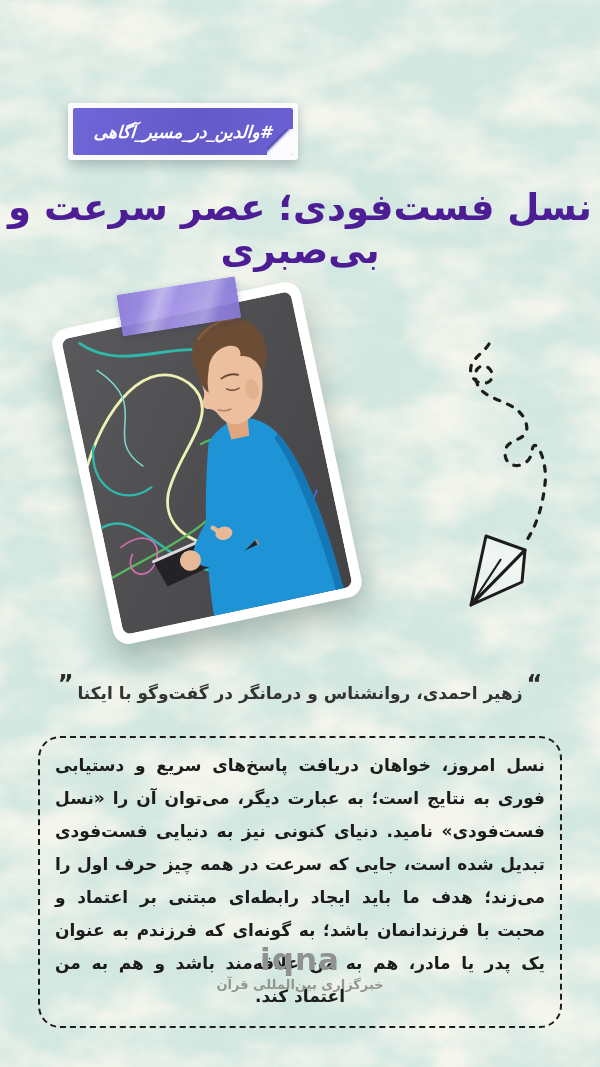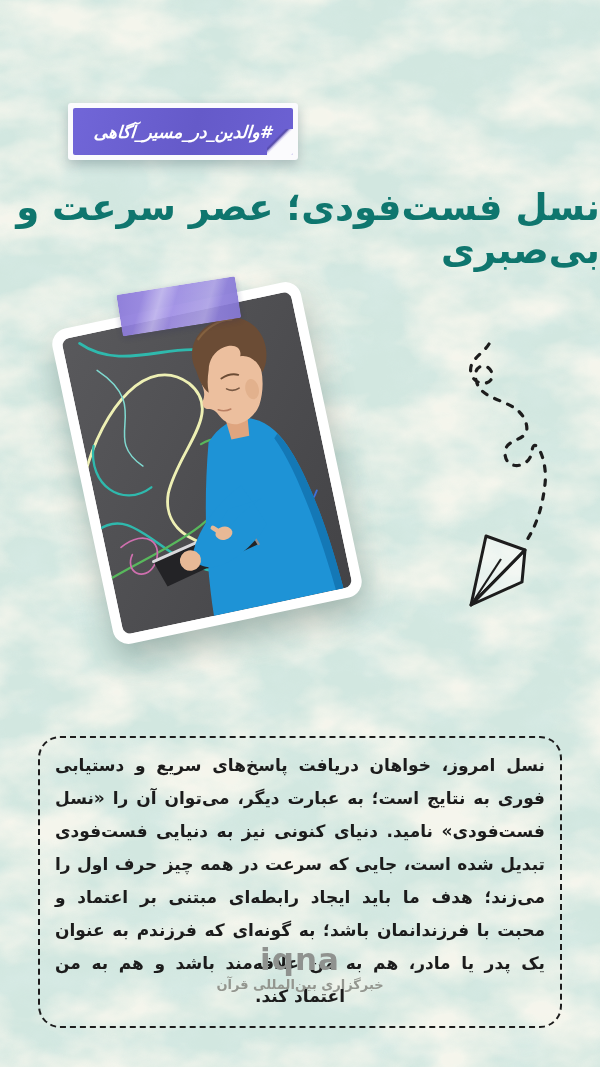--- a/index.html
+++ b/index.html
@@ -33,22 +33,22 @@
   .banner-curl {
     position:absolute; right:0; bottom:0; width:26px; height:26px;
     background:
       linear-gradient(135deg, rgba(0,0,0,0) 34%, rgba(40,30,90,.35) 40%, #d8d3f2 46%, #f8f7fd 50%, rgba(0,0,0,0) 50%),
       linear-gradient(135deg, rgba(0,0,0,0) 50%, #fbfbfd 50%);
   }
 
   
   .title {
     position:absolute; left:0; right:0; top:186px;
-    direction:rtl;
-    font-size:37px; font-weight:bold; color:#0f766e;
+    text-align:center; direction:rtl;
+    font-size:37px; font-weight:bold; color:#4c1d95;
     letter-spacing:-.5px;
   }
 
   
   .photo-wrap {
     position:absolute; left:80px; top:302px; width:254px; height:322px;
     background:#ffffff; border-radius:16px; padding:10px;
     transform:rotate(-12deg);
     box-shadow:0 16px 30px rgba(45,80,75,.35);
   }
@@ -176,20 +176,23 @@
 
   <svg class="doodle" viewBox="0 0 175 312" xmlns="http://www.w3.org/2000/svg">
     <path d="M64,26 C58,36 43,42 46,55 C49,69 69,68 67,56 C65,44 47,45 51,62 C56,86 93,79 101,105 C107,125 80,118 80,135 C80,153 105,151 107,133 C109,116 123,141 120,166 C117,193 110,209 102,222" fill="none" stroke="#1d1d1d" stroke-width="3.2" stroke-linecap="round" stroke-dasharray="5.5 8.5"></path>
     <g stroke="#1d1d1d" stroke-width="3" stroke-linejoin="round" fill="rgba(255,255,255,0.45)">
       <path d="M46,287 L61,218 L100,232 Z"></path>
       <path d="M46,287 L100,232 L97,264 Z"></path>
       <path d="M46,287 L76,241" fill="none" stroke-width="2.2"></path>
     </g>
   </svg>
 
+  <div class="attribution">
+    <span class="q">“</span><span>زهیر احمدی، روانشناس و درمانگر در گفت‌وگو با ایکنا</span><span class="q">”</span>
+  </div>
 
   <div class="quote-box">نسل امروز، خواهان دریافت پاسخ‌های سریع و دستیابی فوری به نتایج است؛ به عبارت دیگر، می‌توان آن را «نسل فست‌فودی» نامید. دنیای کنونی نیز به دنیایی فست‌فودی تبدیل شده است، جایی که سرعت در همه چیز حرف اول را می‌زند؛ هدف ما باید ایجاد رابطه‌ای مبتنی بر اعتماد و محبت با فرزندانمان باشد؛ به گونه‌ای که فرزندم به عنوان یک پدر یا مادر، هم به من علاقه‌مند باشد و هم به من اعتماد کند.</div>
 
   <div class="logo">
     <div class="logo-word">iqna</div>
     <div class="logo-tagline">خبرگزاری بین‌المللی قرآن</div>
   </div>
 
 </div>
 

